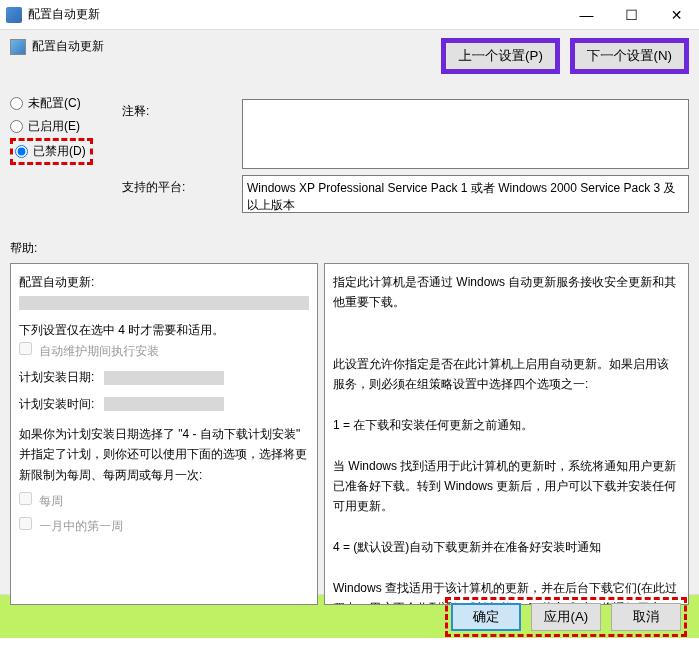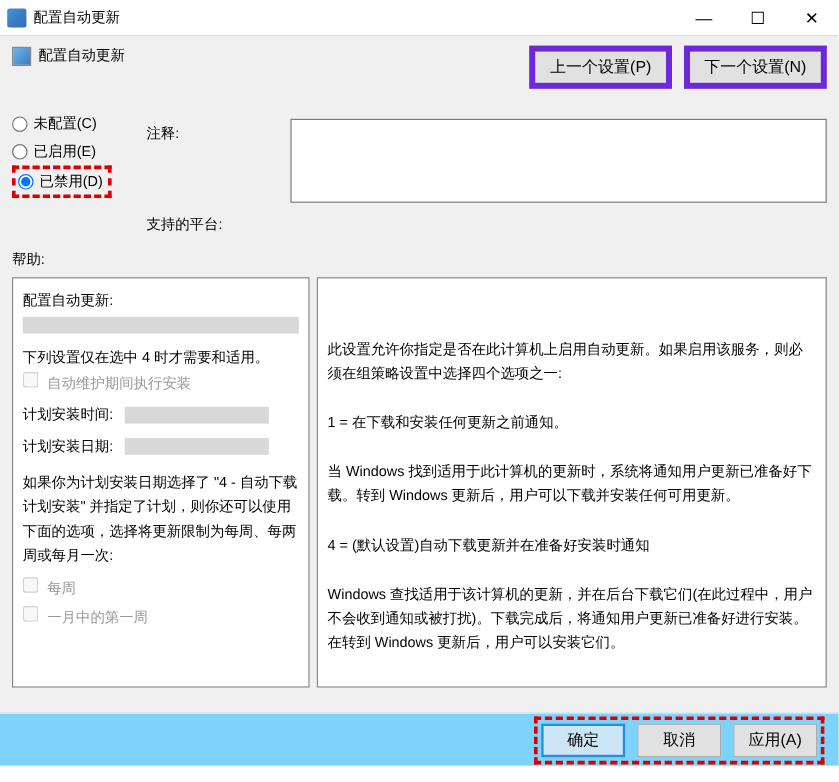--- a/index.html
+++ b/index.html
@@ -23,32 +23,32 @@
 .radio-row input { margin: 0; }
 .highlight-box { border: 3px dashed #d00; padding: 2px 4px 2px 2px; display: inline-flex; align-items: center; gap: 5px; }
 
 .midgrid { display: grid; grid-template-columns: 110px 1fr; gap: 6px 10px; margin-top: 17px; }
 .midgrid .lbl { text-align: left; padding-top: 4px; }
 .textarea-box { border: 1px solid #7a7a7a; background: #fff; height: 70px; overflow-y: scroll; padding: 4px; font-size: 12px; }
 .support-box { border: 1px solid #7a7a7a; background: #fff; height: 38px; overflow-y: scroll; padding: 4px; font-size: 12px; line-height: 1.4; }
 
 .labels-row { display: flex; margin-top: 12px; }
 .labels-row .l1 { width: 295px; }
-.labels-row .l2 { flex: 1; }
+.labels-row .l2 { flex: 1; margin-top: 15px; }
 
 .panes { display: flex; gap: 6px; margin-top: 6px; height: 342px; }
 .pane { border: 1px solid #888; background: #fff; overflow: scroll; padding: 8px; line-height: 1.7; font-size: 12px; }
-.pane.left { width: 248px; }
+.pane.left { width: 308px; }
 .pane.right { flex: 1; }
 .pane .disabled { color: #999; }
 .pane .greybar { background: #d8d8d8; height: 14px; margin: 4px 0 10px 0; }
 .pane .dropbar { background: #d8d8d8; height: 14px; width: 120px; display: inline-block; vertical-align: middle; margin-left: 6px; }
 .pane input[type=checkbox] { margin-right: 4px; }
 
-.footer { height: 44px; background: #7dd3fc; border-top: 1px solid #ddd; display: flex; align-items: center; justify-content: flex-end; padding: 0 12px; gap: 10px; }
+.footer { height: 44px; background: #bef264; border-top: 1px solid #ddd; display: flex; align-items: center; justify-content: flex-end; padding: 0 12px; gap: 10px; }
 .footer-highlight { border: 3px dashed #d00; padding: 3px; display: flex; gap: 10px; }
 .btn { padding: 3px 10px; min-width: 70px; background: #e1e1e1; border: 1px solid #adadad; text-align: center; }
 .btn.primary { background: #cde6f7; border: 2px solid #2a8dd4; }
 
 
 .pane::-webkit-scrollbar, .textarea-box::-webkit-scrollbar, .support-box::-webkit-scrollbar { width: 16px; height: 16px; }
 .pane::-webkit-scrollbar-track, .textarea-box::-webkit-scrollbar-track, .support-box::-webkit-scrollbar-track { background: #f0f0f0; }
 .pane::-webkit-scrollbar-thumb, .textarea-box::-webkit-scrollbar-thumb, .support-box::-webkit-scrollbar-thumb { background: #c1c1c1; border: 1px solid #a0a0a0; }
 </style>
 </head>
@@ -91,67 +91,68 @@
             <span>已禁用(D)</span>
           </label>
         </div>
       </div>
     </div>
     <div style="flex:1;">
       <div class="midgrid">
         <div class="lbl">注释:</div>
         <div class="textarea-box"></div>
         <div class="lbl">支持的平台:</div>
+        <div class="support-box">Windows XP Professional Service Pack 1 或者 Windows 2000 Service Pack 3 及以上版本</div>
       </div>
     </div>
   </div>
 
   <div class="labels-row">
     <div class="l2">帮助:</div>
   </div>
 
   <div class="panes">
     <div class="pane left">
       <div>配置自动更新:</div>
       <div class="greybar"></div>
       <div>下列设置仅在选中 4 时才需要和适用。</div>
       <div class="disabled">
         <input type="checkbox" disabled="" style="">
         <span>自动维护期间执行安装</span>
       </div>
       <div style="margin-top:6px;">
-        <span>计划安装时间:</span>
+        <span>计划安装日期:</span>
         <span class="dropbar"></span>
       </div>
       <div style="margin-top:6px;">
-        <span>计划安装日期:</span>
+        <span>计划安装时间:</span>
         <span class="dropbar"></span>
       </div>
       <div style="margin-top:10px;">如果你为计划安装日期选择了 "4 - 自动下载计划安装" 并指定了计划，则你还可以使用下面的选项，选择将更新限制为每周、每两周或每月一次:</div>
       <div class="disabled" style="margin-top:6px;">
         <input type="checkbox" disabled="" style="">
         <span>每周</span>
       </div>
       <div class="disabled" style="margin-top:4px;">
         <input type="checkbox" disabled="" style="">
         <span>一月中的第一周</span>
       </div>
       <div style="height:10px"></div>
     </div>
     <div class="pane right">
-      <br>
+      <p>指定此计算机是否通过 Windows 自动更新服务接收安全更新和其他重要下载。</p><br>
       <br>
       <p>此设置允许你指定是否在此计算机上启用自动更新。如果启用该服务，则必须在组策略设置中选择四个选项之一:</p><br>
       <p>1 = 在下载和安装任何更新之前通知。</p><br>
       <p> 当 Windows 找到适用于此计算机的更新时，系统将通知用户更新已准备好下载。转到 Windows 更新后，用户可以下载并安装任何可用更新。</p><br>
       <p>4 = (默认设置)自动下载更新并在准备好安装时通知</p><br>
       <p> Windows 查找适用于该计算机的更新，并在后台下载它们(在此过程中，用户不会收到通知或被打扰)。下载完成后，将通知用户更新已准备好进行安装。在转到 Windows 更新后，用户可以安装它们。</p>
     </div>
   </div>
 </div>
 
 <div class="footer">
   <div class="footer-highlight">
     <button class="btn primary">确定</button>
+    <button class="btn">应用(A)</button>
     <button class="btn">取消</button>
-    <button class="btn">应用(A)</button>
   </div>
 </div>
 
 </body></html>

